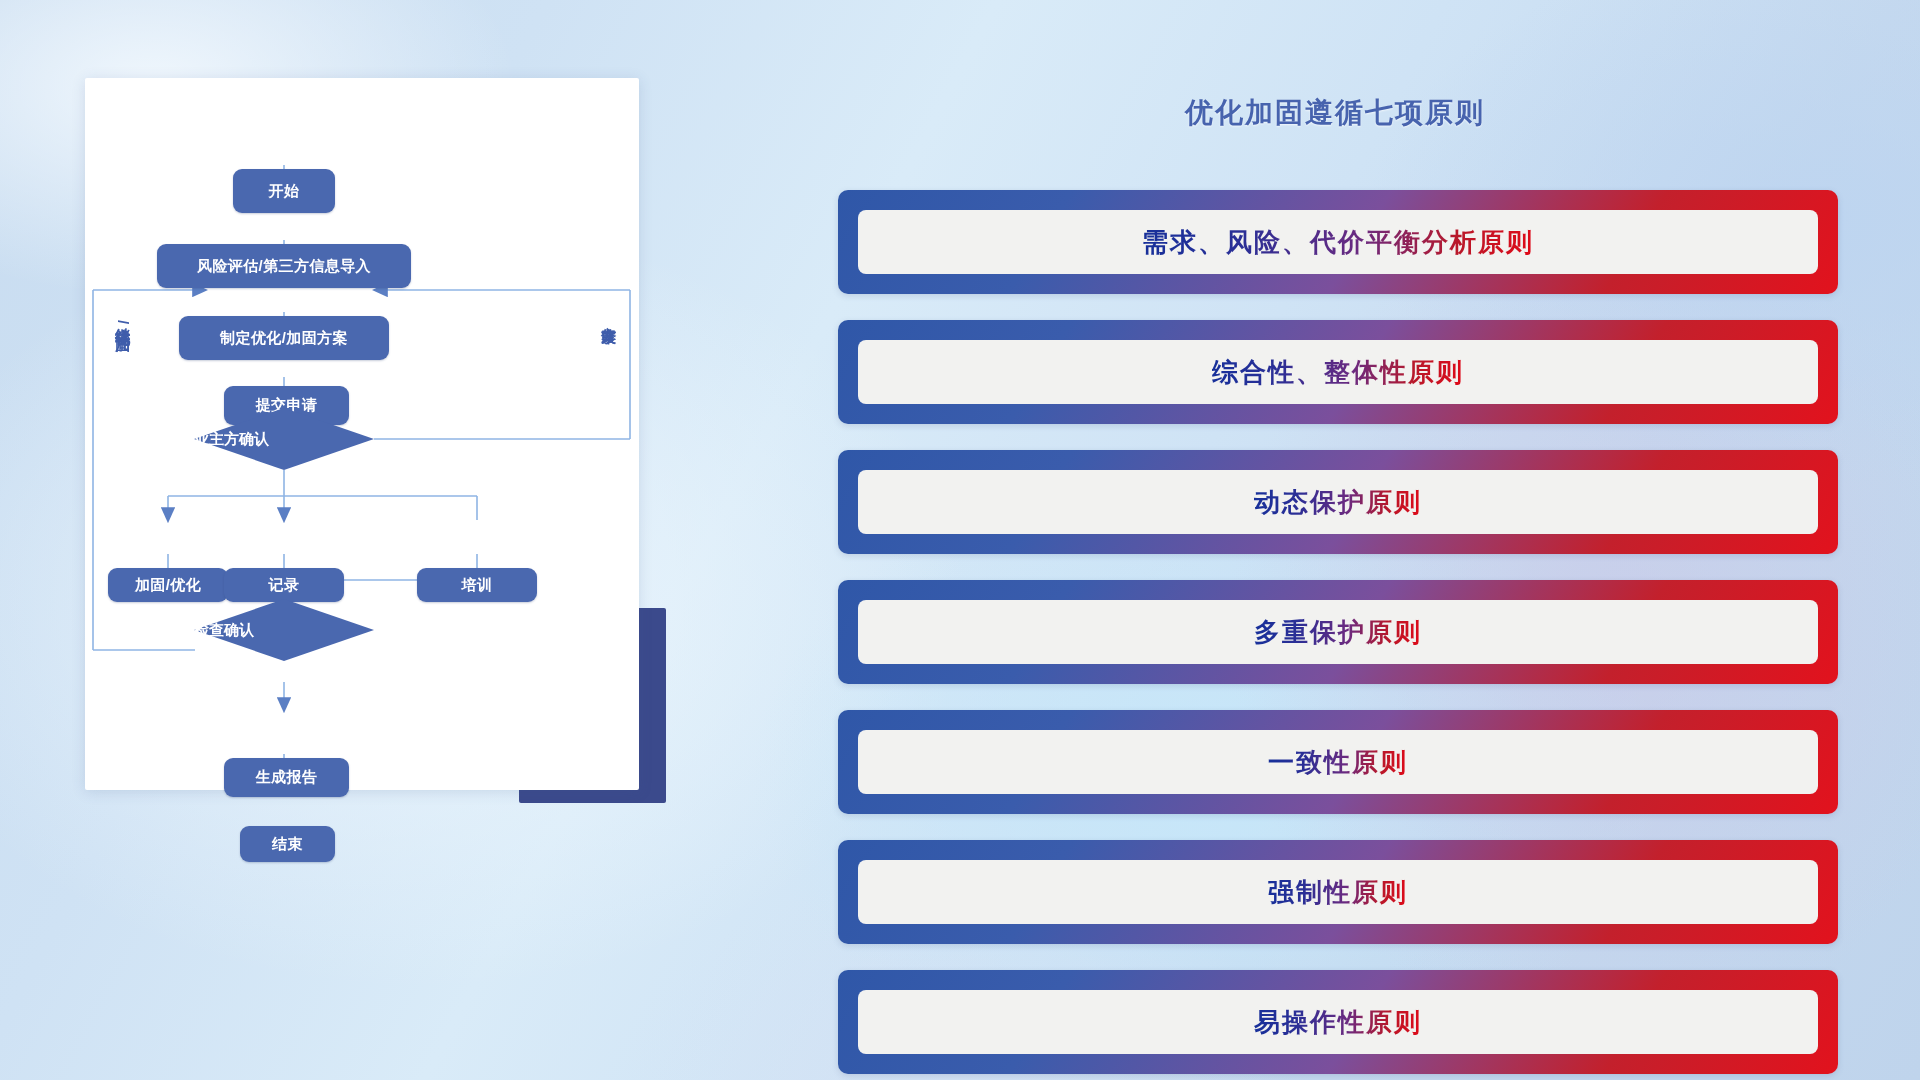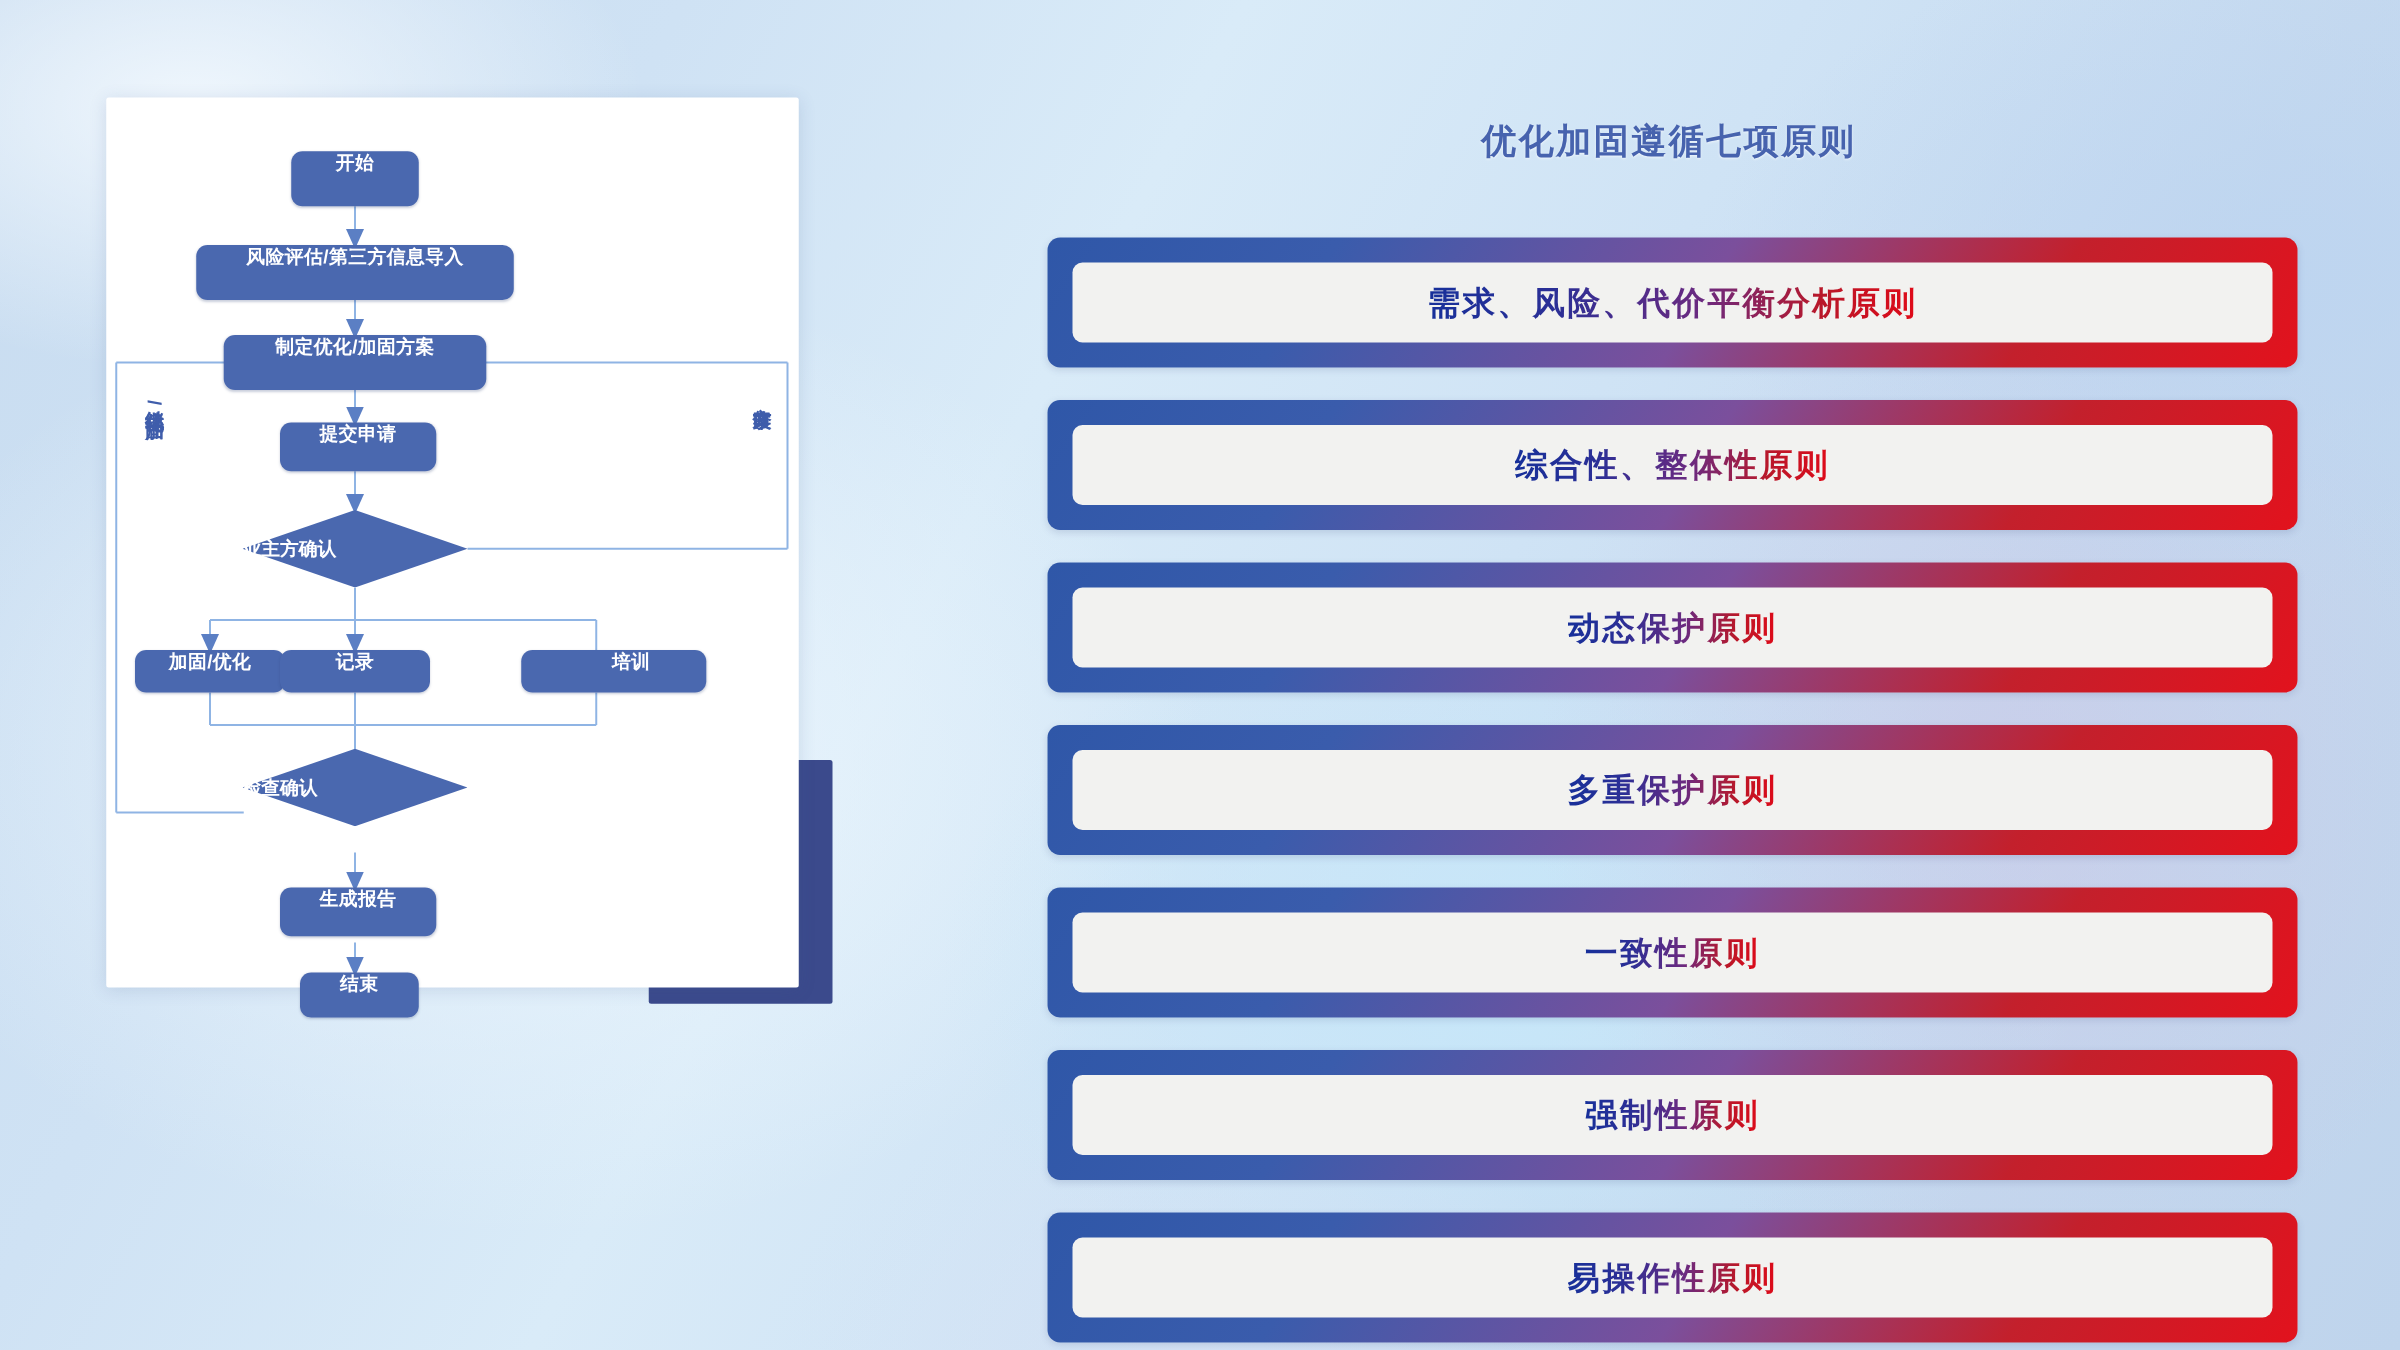--- a/index.html
+++ b/index.html
@@ -45,24 +45,25 @@
     position:absolute;left:85px;top:78px;width:554px;height:712px;
     background:#ffffff;border-radius:2px;
     box-shadow:0 2px 14px rgba(60,90,140,.16);
   }
   #flow-svg{position:absolute;left:0;top:0;}
 
   .fnode{
     position:absolute;
     background:#4a68af;color:#ffffff;
     border-radius:9px;
-    display:flex;align-items:flex-start;justify-content:center;
+    display:flex;align-items:center;justify-content:center;
     font-size:15px;font-weight:bold;letter-spacing:.4px;
     box-shadow:0 1px 2px rgba(40,60,110,.25);
     white-space:nowrap;
+    margin-top:48px;
   }
   .fdiamond{
     position:absolute;display:flex;align-items:center;justify-content:flex-start;
     color:#ffffff;font-size:15px;font-weight:bold;
   }
   .fdiamond .dshape{position:absolute;inset:0;background:#4a68af;
     clip-path:polygon(50% 0,100% 50%,50% 100%,0 50%);}
   .fdiamond .dlabel{position:relative;z-index:2;}
 
   .vlabel{
@@ -186,21 +187,21 @@
   </div>
 
   <div class="fnode" style="left:23px;top:442px;width:120px;height:34px;">
     <span>加固/优化</span>
   </div>
 
   <div class="fnode" style="left:139px;top:442px;width:120px;height:34px;">
     <span>记录</span>
   </div>
 
-  <div class="fnode" style="left:332px;top:442px;width:120px;height:34px;padding-left:28px;">
+  <div class="fnode" style="left:332px;top:442px;width:120px;height:34px;">
     <span>培训</span>
   </div>
 
   <div class="fdiamond" style="left:109px;top:521px;width:180px;height:62px;">
     <span class="dshape"></span>
     <span class="dlabel">检查确认</span>
   </div>
 
   <div class="fnode" style="left:139px;top:632px;width:125px;height:39px;">
     <span>生成报告</span>

